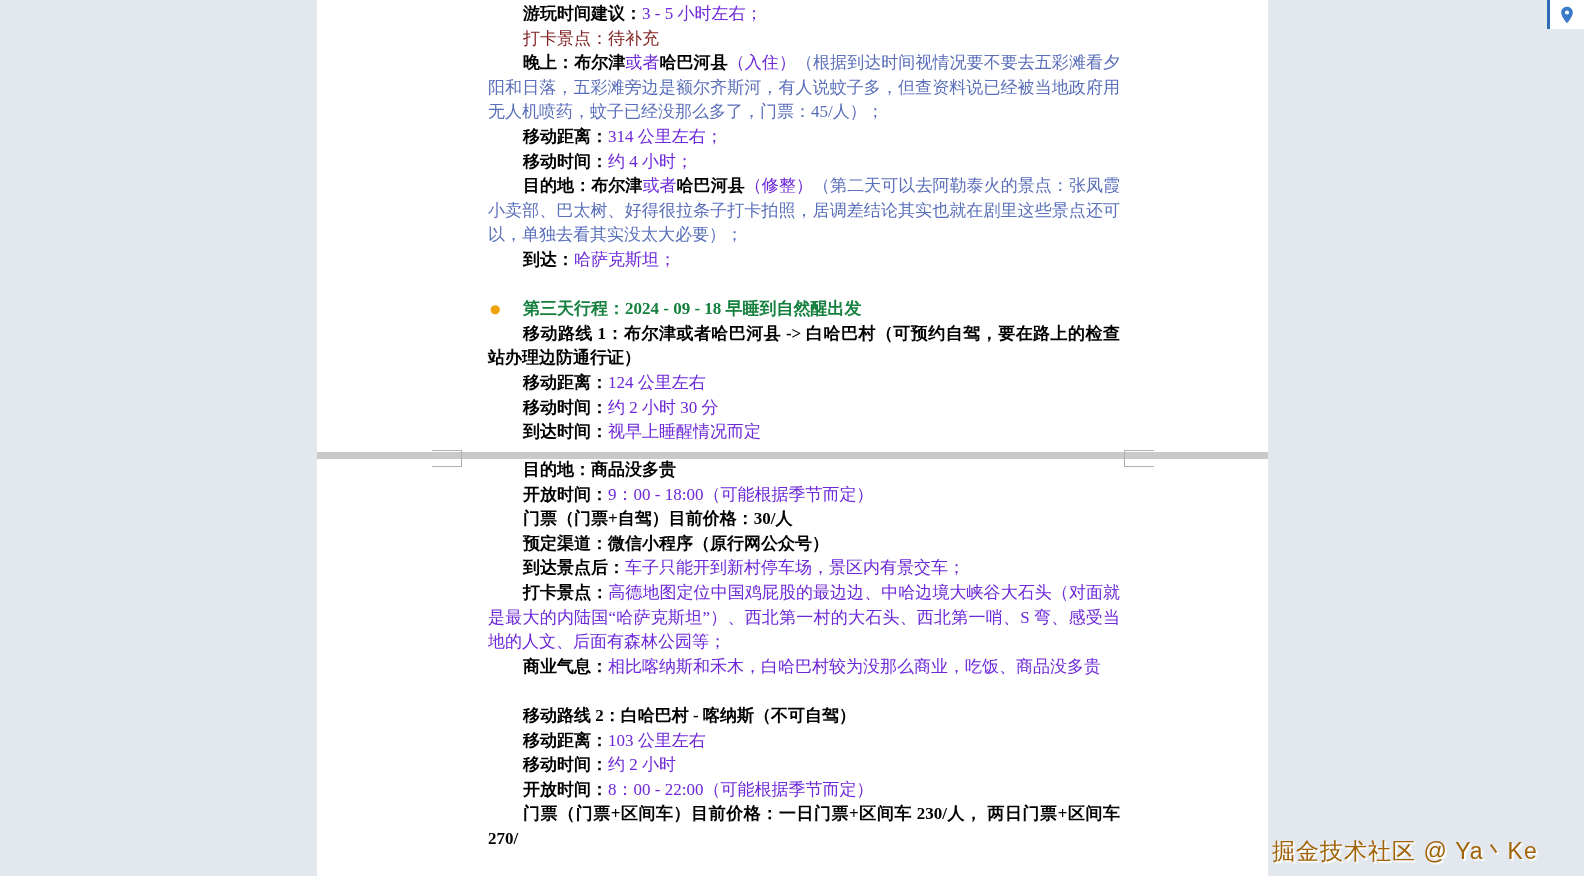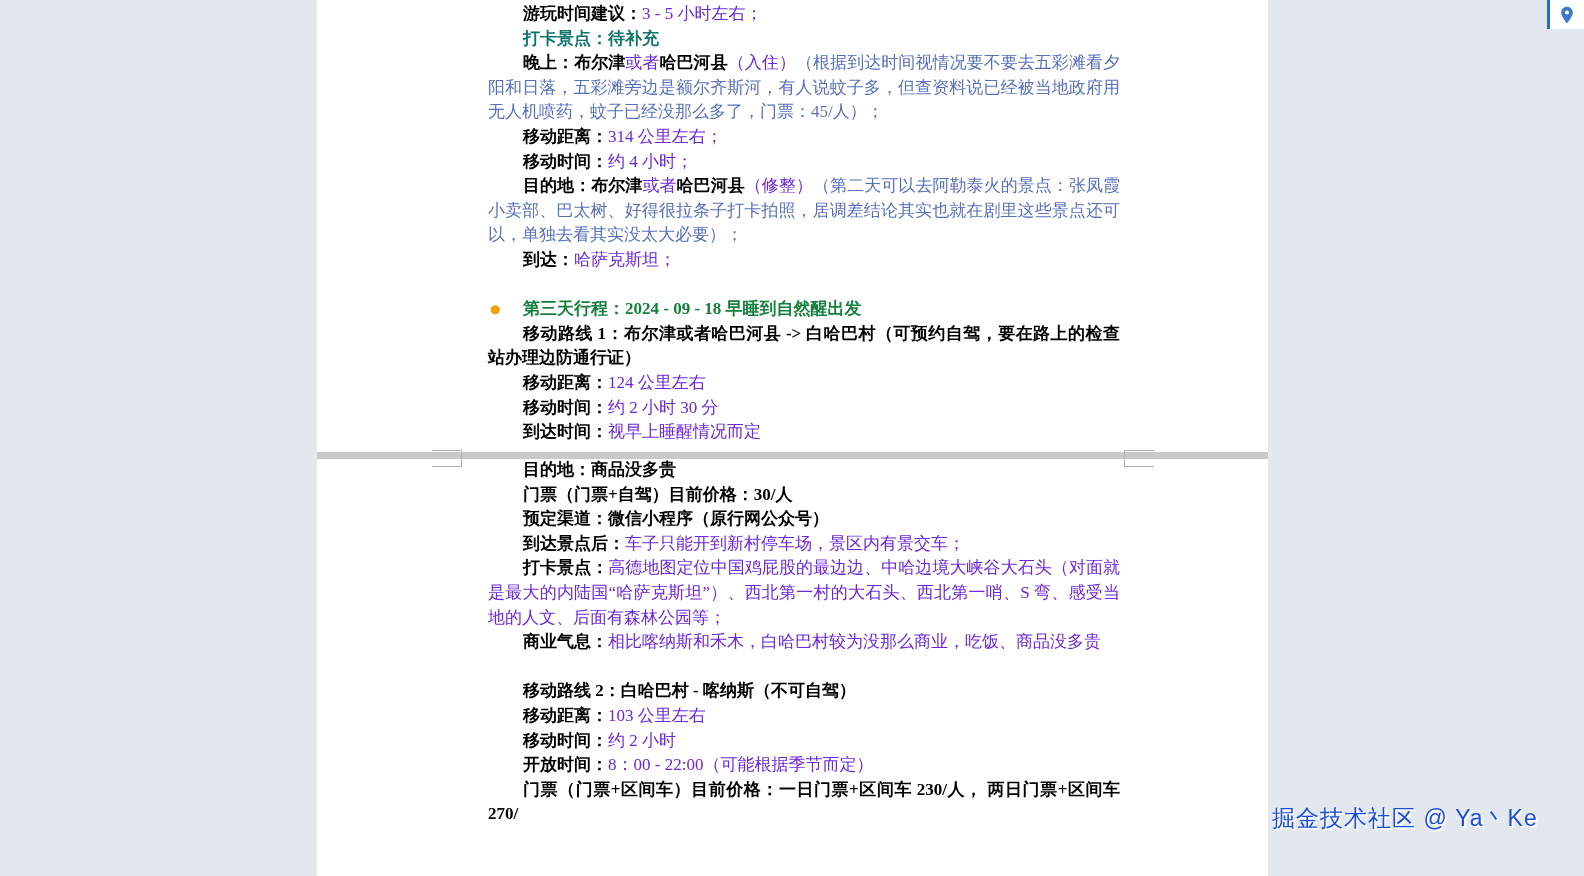--- a/index.html
+++ b/index.html
@@ -61,44 +61,44 @@
     left: 2px; top: 0;
     text-indent: 0;
     font-size: 12px;
     color: #f0a20a;
     font-family: "DejaVu Sans", sans-serif;
   }
 
   .seg-normal   { color: #6d28d9; font-weight: normal; }
   .seg-bold     { color: #000000; font-weight: bold; margin-top: 15px; }
   .seg-blue     { color: #5a6fba; font-weight: normal; }
-  .seg-redbold  { color: #0f766e; font-weight: bold; }
+  .seg-redbold  { color: #7f1d1d; font-weight: normal; }
   .seg-orangebold { color: #15803d; font-weight: bold; }
 
   
   .pin-button {
     position: absolute;
     right: 0; top: 0;
     width: 37px; height: 29px;
     background: #ffffff;
     border-left: 3px solid #2e6db6;
     display: flex; align-items: center; justify-content: center;
     box-sizing: border-box;
     cursor: pointer;
   }
   .pin-button svg { width: 20px; height: 20px; display: block; }
 
   
   .watermark {
     position: absolute;
-    left: 1272px; top: 803px;
+    left: 1272px; top: 836px;
     width: 300px;
     font-family: "Liberation Sans", sans-serif;
     font-size: 23px;
-    color: #1d4ed8;
+    color: #a16207;
     text-shadow: 1px 1px 0 #ffffff, 2px 2px 1px rgba(255,255,255,0.85);
     white-space: nowrap;
     letter-spacing: 1px;
   }
 </style>
 </head>
 <body>
 
 <div class="app">
 
@@ -118,20 +118,21 @@
       <div class="para"><span class="seg-bold">到达：</span><span class="seg-normal">哈萨克斯坦；</span></div>
       <div class="para blank">&nbsp;</div>
       <div class="para bullet-para"><span class="bullet">●</span><span class="seg-orangebold">第三天行程：2024 - 09 - 18  早睡到自然醒出发</span></div>
       <div class="para"><span class="seg-bold">移动路线 1：布尔津或者哈巴河县 -&gt; 白哈巴村（可预约自驾，要在路上的检查站办理边防通行证）</span></div>
       <div class="para"><span class="seg-bold">移动距离：</span><span class="seg-normal">124 公里左右</span></div>
       <div class="para"><span class="seg-bold">移动时间：</span><span class="seg-normal">约 2 小时 30 分</span></div>
       <div class="para"><span class="seg-bold">到达时间：</span><span class="seg-normal">视早上睡醒情况而定</span></div>
     </div>
   <div class="text-block text-block-2" id="page2-text">
       <div class="para"><span class="seg-bold">目的地：商品没多贵</span></div>
+      <div class="para"><span class="seg-bold">开放时间：</span><span class="seg-normal">9：00 - 18:00（可能根据季节而定）</span></div>
       <div class="para"><span class="seg-bold">门票（门票+自驾）目前价格：30/人</span></div>
       <div class="para"><span class="seg-bold">预定渠道：微信小程序（原行网公众号）</span></div>
       <div class="para"><span class="seg-bold">到达景点后：</span><span class="seg-normal">车子只能开到新村停车场，景区内有景交车；</span></div>
       <div class="para"><span class="seg-bold">打卡景点：</span><span class="seg-normal">高德地图定位中国鸡屁股的最边边、中哈边境大峡谷大石头（对面就是最大的内陆国“哈萨克斯坦”）、西北第一村的大石头、西北第一哨、S 弯、感受当地的人文、后面有森林公园等；</span></div>
       <div class="para"><span class="seg-bold">商业气息：</span><span class="seg-normal">相比喀纳斯和禾木，白哈巴村较为没那么商业，吃饭、商品没多贵</span></div>
       <div class="para blank">&nbsp;</div>
       <div class="para"><span class="seg-bold">移动路线 2：白哈巴村 - 喀纳斯（不可自驾）</span></div>
       <div class="para"><span class="seg-bold">移动距离：</span><span class="seg-normal">103 公里左右</span></div>
       <div class="para"><span class="seg-bold">移动时间：</span><span class="seg-normal">约 2 小时</span></div>
       <div class="para"><span class="seg-bold">开放时间：</span><span class="seg-normal">8：00 - 22:00（可能根据季节而定）</span></div>

